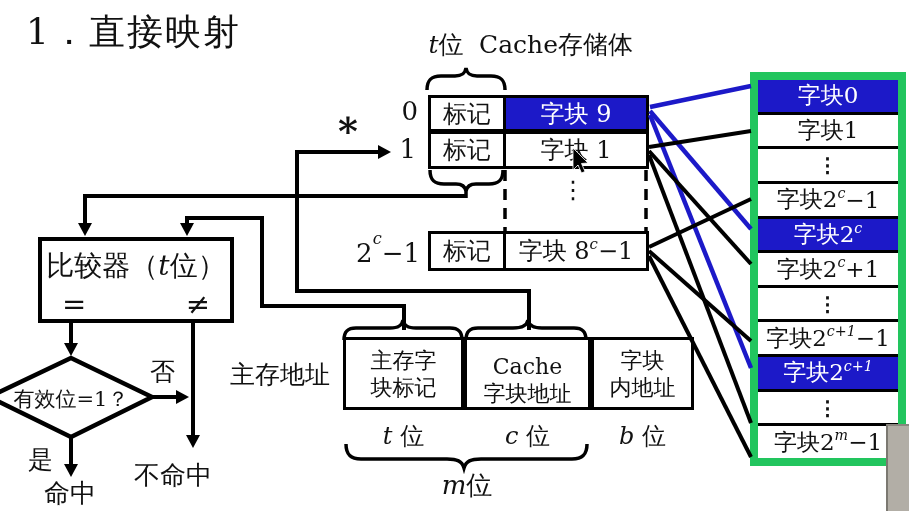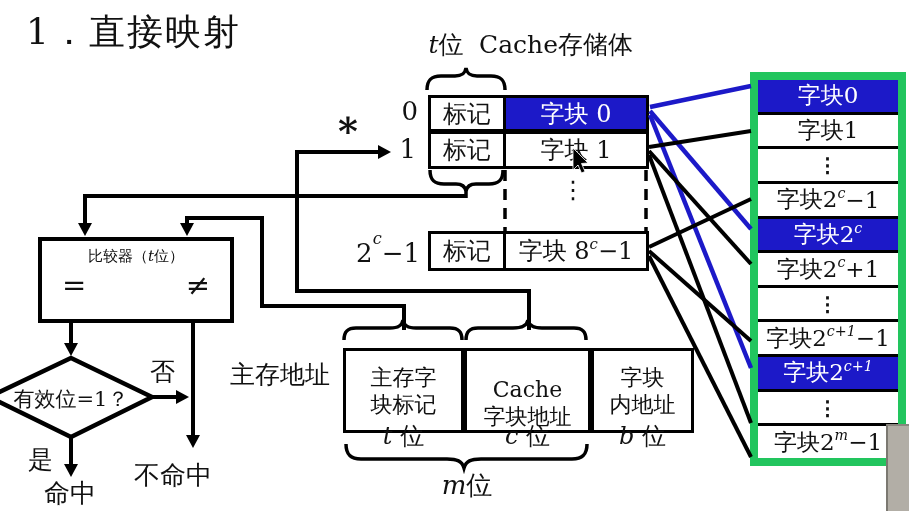--- a/index.html
+++ b/index.html
@@ -32,25 +32,25 @@
   #mmcol{position:absolute;left:750px;top:72px;width:156px;height:394px;border:8px solid #22c55e;
          box-sizing:border-box;display:flex;flex-direction:column;z-index:2;background:#fff;}
   .mm-row{flex:1;display:flex;align-items:center;justify-content:center;font-size:23px;
           border-top:3px solid #000;background:#fff;}
   .mm-row:first-child{border-top:none;}
   .mm-row.hl{background:#1c19c8;color:#fff;}
   .mm-row.dots{font-size:20px;font-weight:bold;letter-spacing:1px;}
   
   #cmp{left:38px;top:237px;width:196px;height:86px;border-width:4px;flex-direction:column;
        justify-content:flex-start;padding-top:6px;}
-  #cmp .t1{font-size:15px;}
+  #cmp .t1{font-size:28px;}
   #cmp .ops{width:100%;display:flex;justify-content:space-between;padding:2px 20px 0 20px;
             box-sizing:border-box;font-size:29px;}
   
-  .afield{top:348px;height:85px;font-size:22px;line-height:27px;}
+  .afield{top:337px;height:73px;font-size:22px;line-height:27px;}
   #af1{left:343px;width:121px;}
   #af2{left:464px;width:127px;align-items:flex-end;}
   #af3{left:591px;width:103px;}
   .bits{top:420px;text-align:center;font-size:24px;position:absolute;z-index:2;}
   #bt{left:343px;width:121px;}
   #bc{left:464px;width:127px;}
   #bb{left:591px;width:103px;}
   #mb{left:428px;top:468px;width:78px;text-align:center;font-size:26px;position:absolute;z-index:2;}
   #addrlbl{left:230px;top:358px;font-size:25px;}
   
@@ -73,21 +73,21 @@
 
   <div class="lbl tbits"><i>t</i><span>位</span></div>
   <div class="lbl cacheheader">Cache存储体</div>
 
   <div class="idx" id="c0i"><span>0</span></div>
   <div class="idx" id="c1i"><span>1</span></div>
   <div class="idx" id="c2i"><span>2</span><sup class="e"><i>c</i></sup><span>−1</span></div>
 
   <div class="box rowtxt" id="c0t">标记</div>
   <div class="box rowtxt hlbox" id="c0b">
-      <span>字块 0</span>
+      <span>字块 9</span>
     </div>
   <div class="box rowtxt" id="c1t">标记</div>
   <div class="box rowtxt" id="c1b">
       <span>字块 1</span>
     </div>
   <div id="cdots">⋮</div>
   <div class="box rowtxt" id="c2t">标记</div>
   <div class="box rowtxt" id="c2b">
       <span>字块 8</span>
       <sup class="e"><i>c</i></sup>

